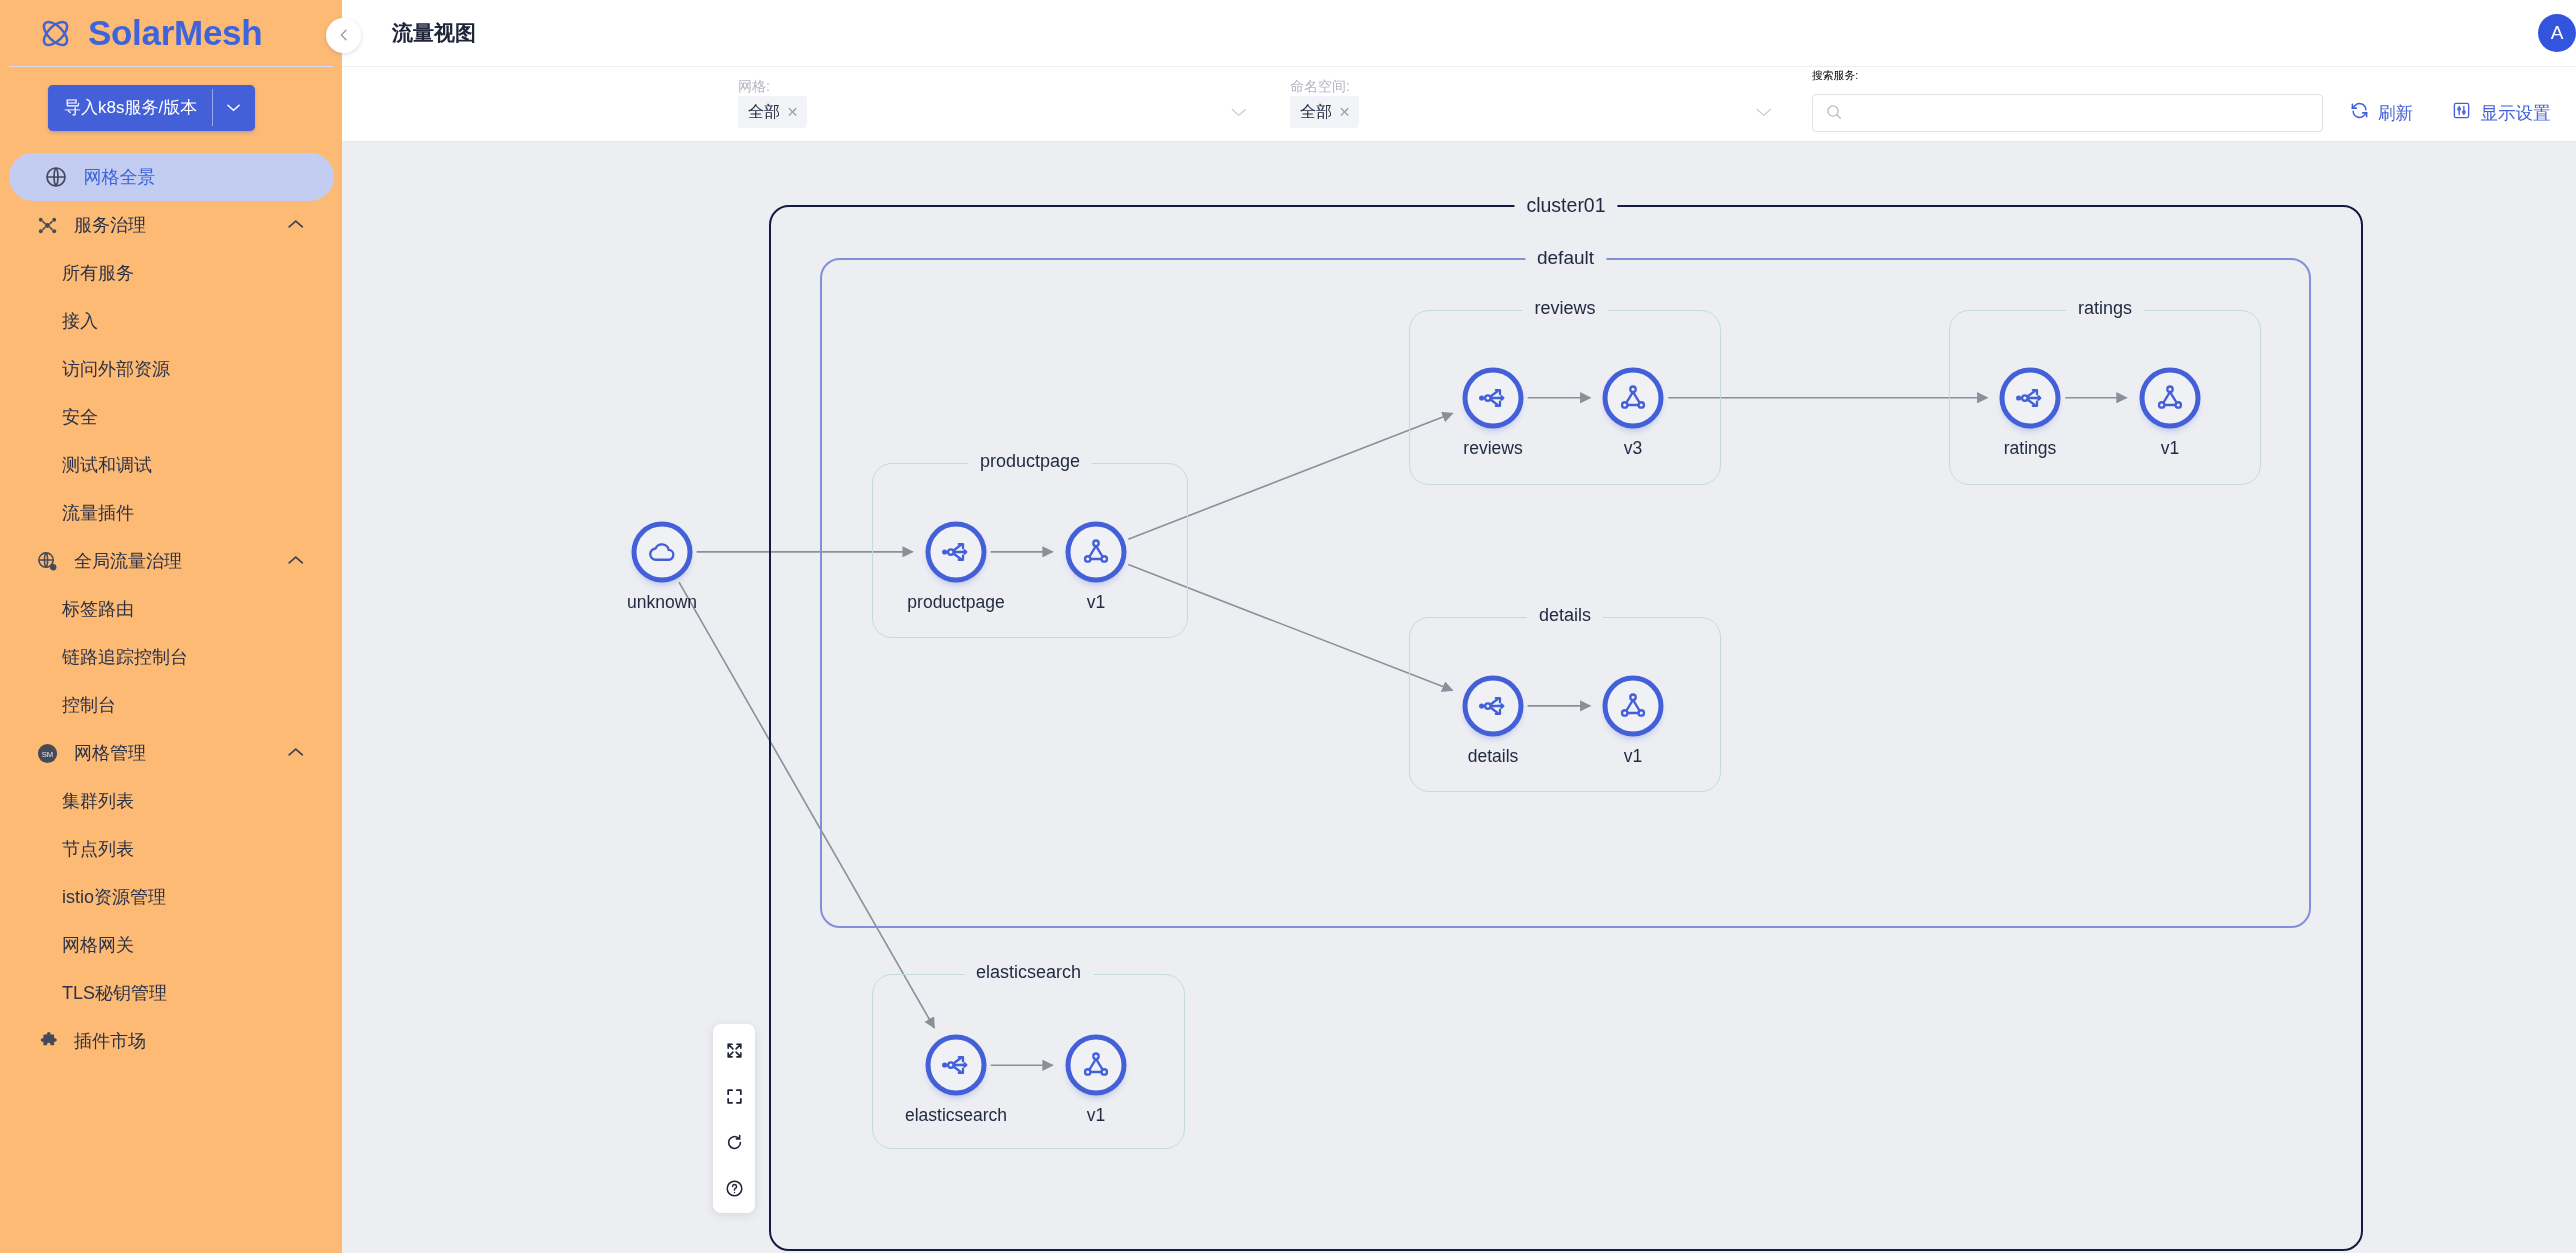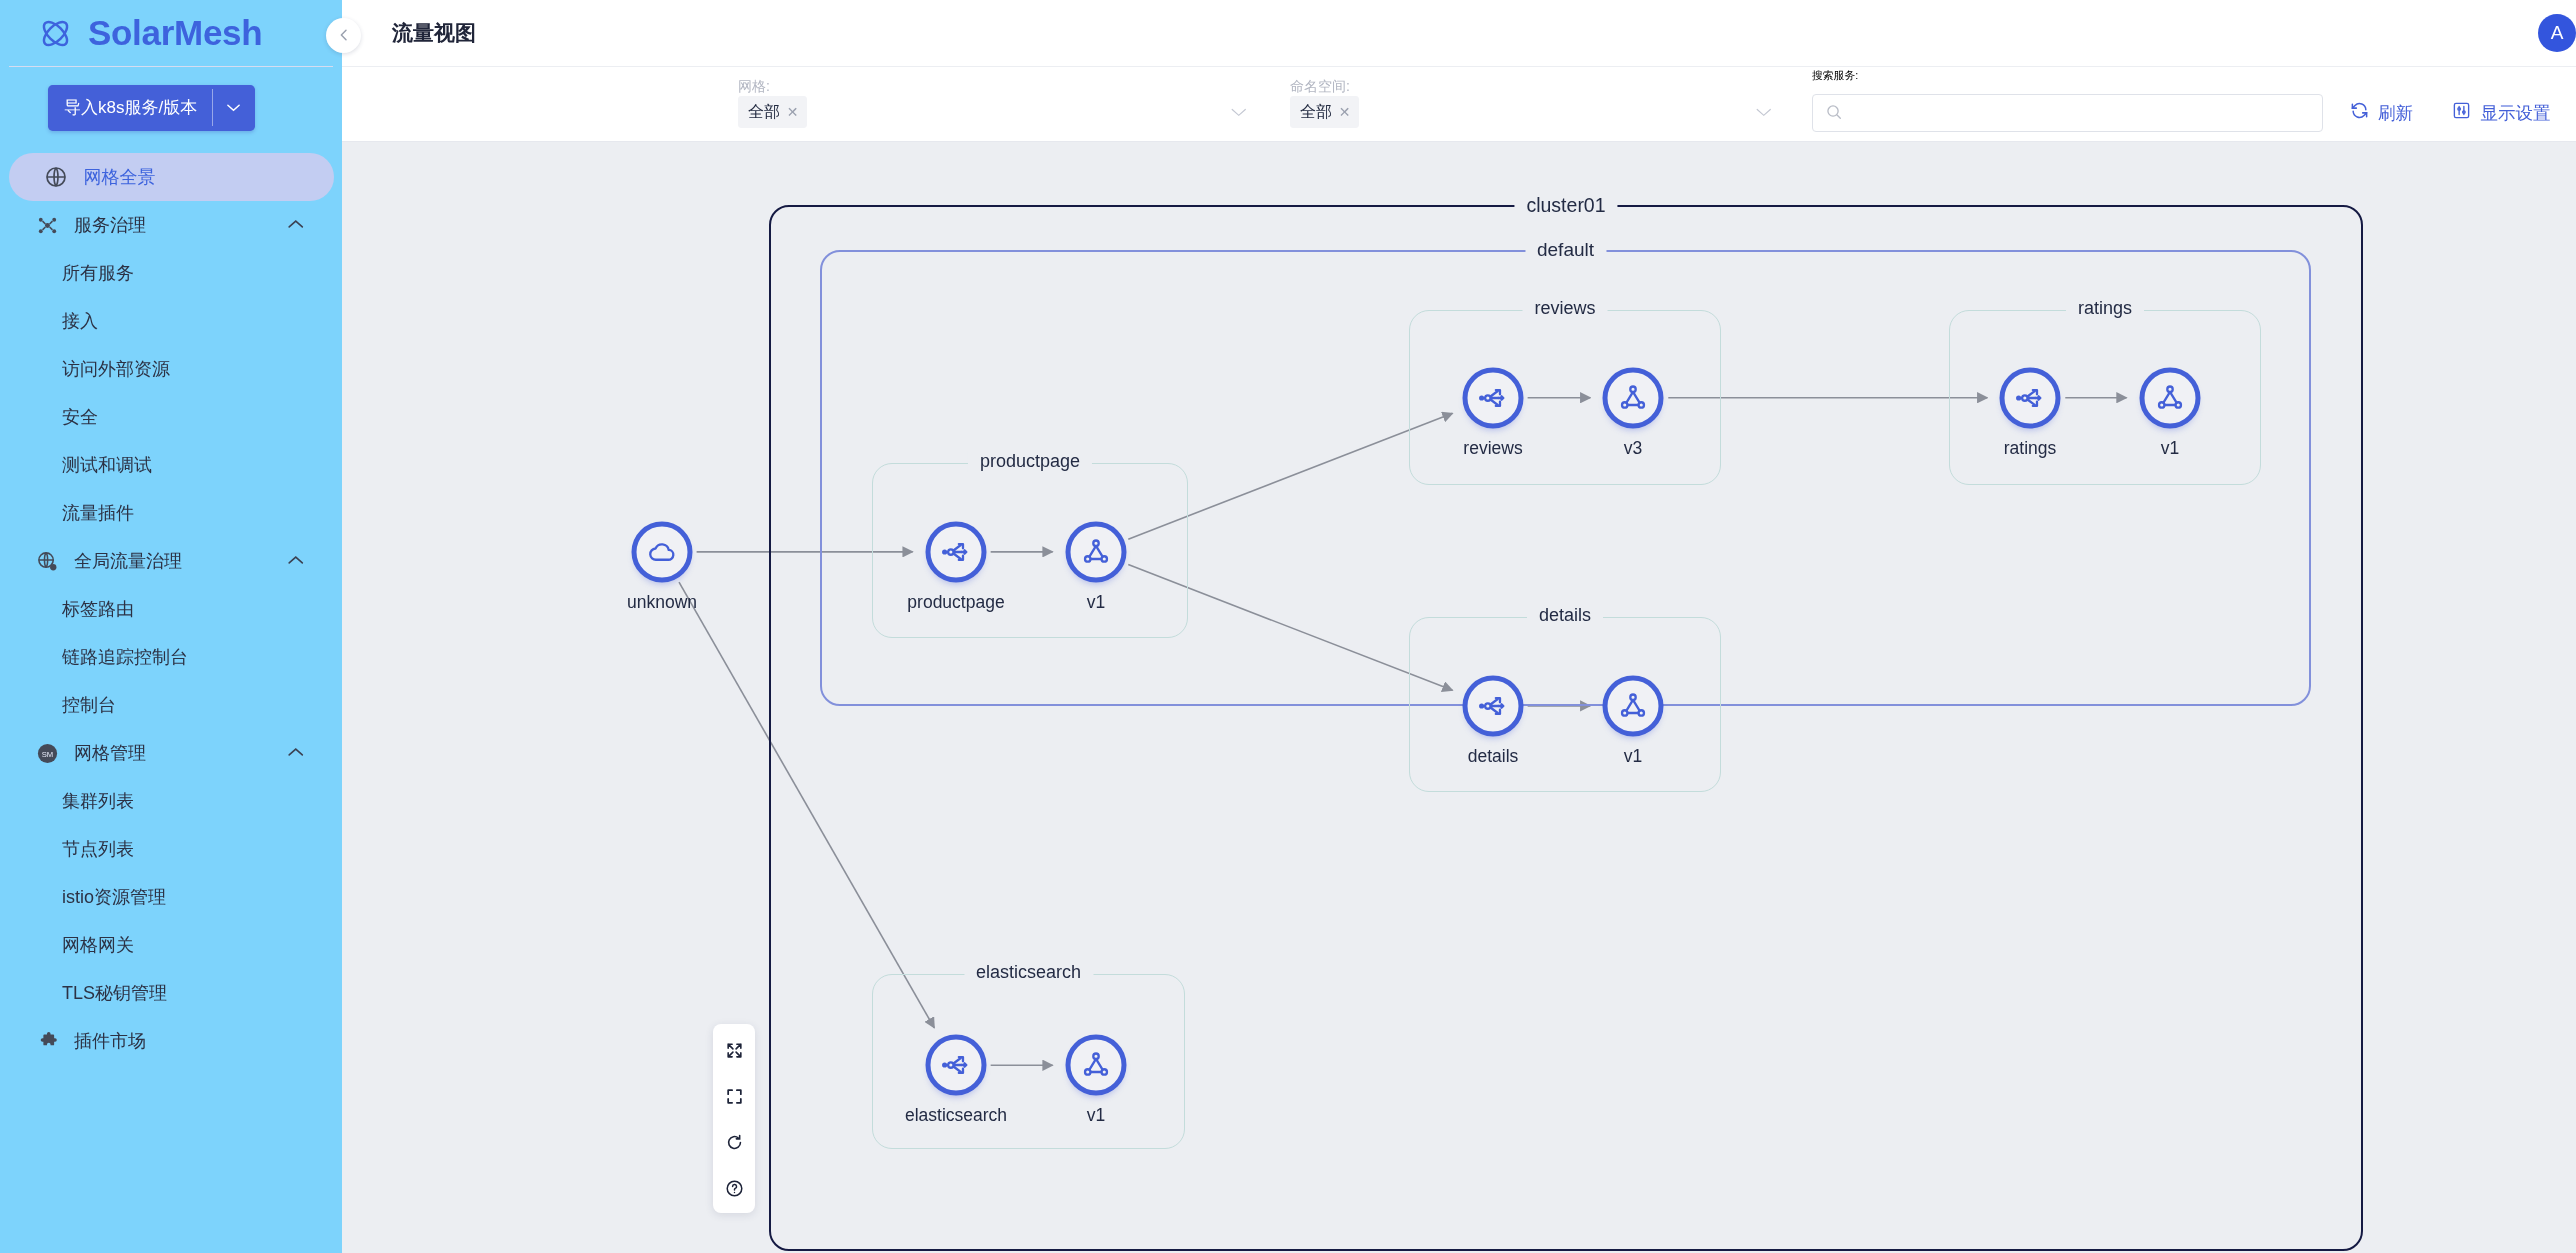--- a/index.html
+++ b/index.html
@@ -7,21 +7,21 @@
     width: 2576px; height: 1253px;
     font-family: "Liberation Sans", "DejaVu Sans", sans-serif;
     background: #eceef2;
     overflow: hidden;
   }
   .app { display: flex; width: 2576px; height: 1253px; position: relative; }
 
   
   .sidebar {
     width: 342px; height: 1253px;
-    background: #7dd3fc;
+    background: #fdba74;
     flex: 0 0 342px;
     position: relative;
     overflow: hidden;
   }
   .brand {
     height: 66px;
     display: flex; align-items: center;
     padding-left: 38px;
     gap: 15px;
   }
@@ -438,21 +438,21 @@
             <line x1="1971" y1="380" x2="2445" y2="380" stroke="#8b8f99" stroke-width="2.4" marker-end="url(#arrow)"></line>
             <line x1="2561" y1="380" x2="2652" y2="380" stroke="#8b8f99" stroke-width="2.4" marker-end="url(#arrow)"></line>
             <line x1="1168.4765681048207" y1="627.8154815186507" x2="1650.3365315632977" y2="814.8424842847376" stroke="#8b8f99" stroke-width="2.4" marker-end="url(#arrow)"></line>
             <line x1="1762" y1="838" x2="1855" y2="838" stroke="#8b8f99" stroke-width="2.4" marker-end="url(#arrow)"></line>
             <line x1="500.84379401251084" y1="654.1231460676105" x2="880.1922535230635" y2="1316.4638202244794" stroke="#8b8f99" stroke-width="2.4" marker-end="url(#arrow)"></line>
             <line x1="964" y1="1372" x2="1056" y2="1372" stroke="#8b8f99" stroke-width="2.4" marker-end="url(#arrow)"></line>
           </svg>
       <div class="grp cluster" style="left: 427px; top: 63px; width: 1594px; height: 1046px;">
             <span class="grp-title">cluster01</span>
           </div>
-          <div class="grp ns" style="left: 478px; top: 108px; width: 1491px; height: 456px;">
+          <div class="grp ns" style="left: 478px; top: 116px; width: 1491px; height: 670px;">
             <span class="grp-title">default</span>
           </div>
           <div class="grp svc" style="left: 530px; top: 321px; width: 316px; height: 175px;">
             <span class="grp-title">productpage</span>
           </div>
           <div class="grp svc" style="left: 1067px; top: 168px; width: 312px; height: 175px;">
             <span class="grp-title">reviews</span>
           </div>
           <div class="grp svc" style="left: 1607px; top: 168px; width: 312px; height: 175px;">
             <span class="grp-title">ratings</span>

